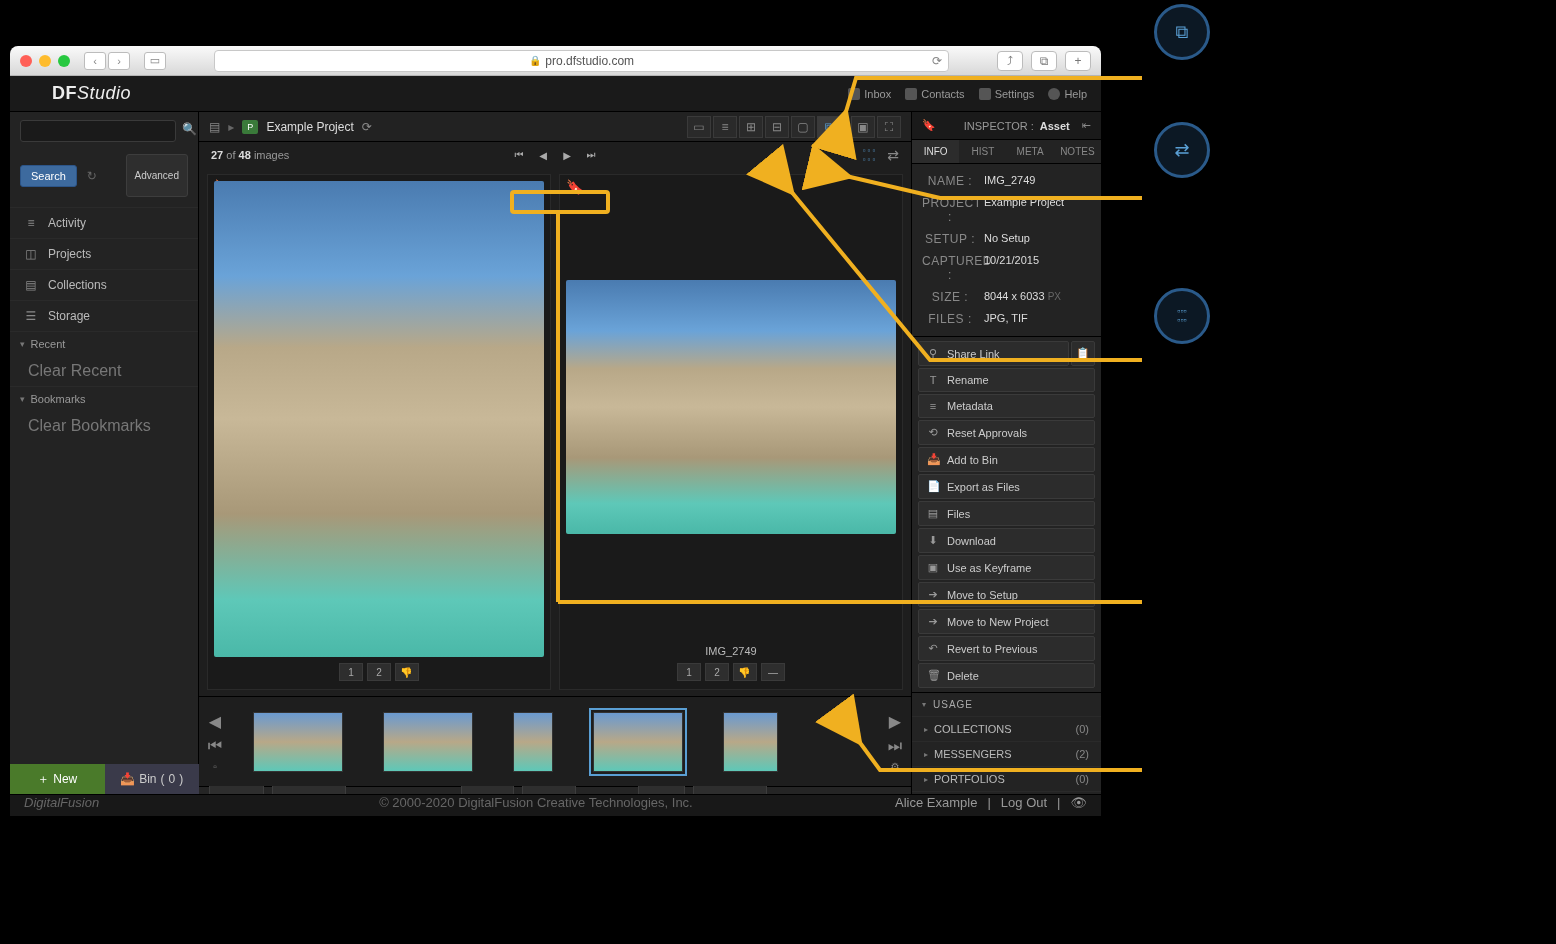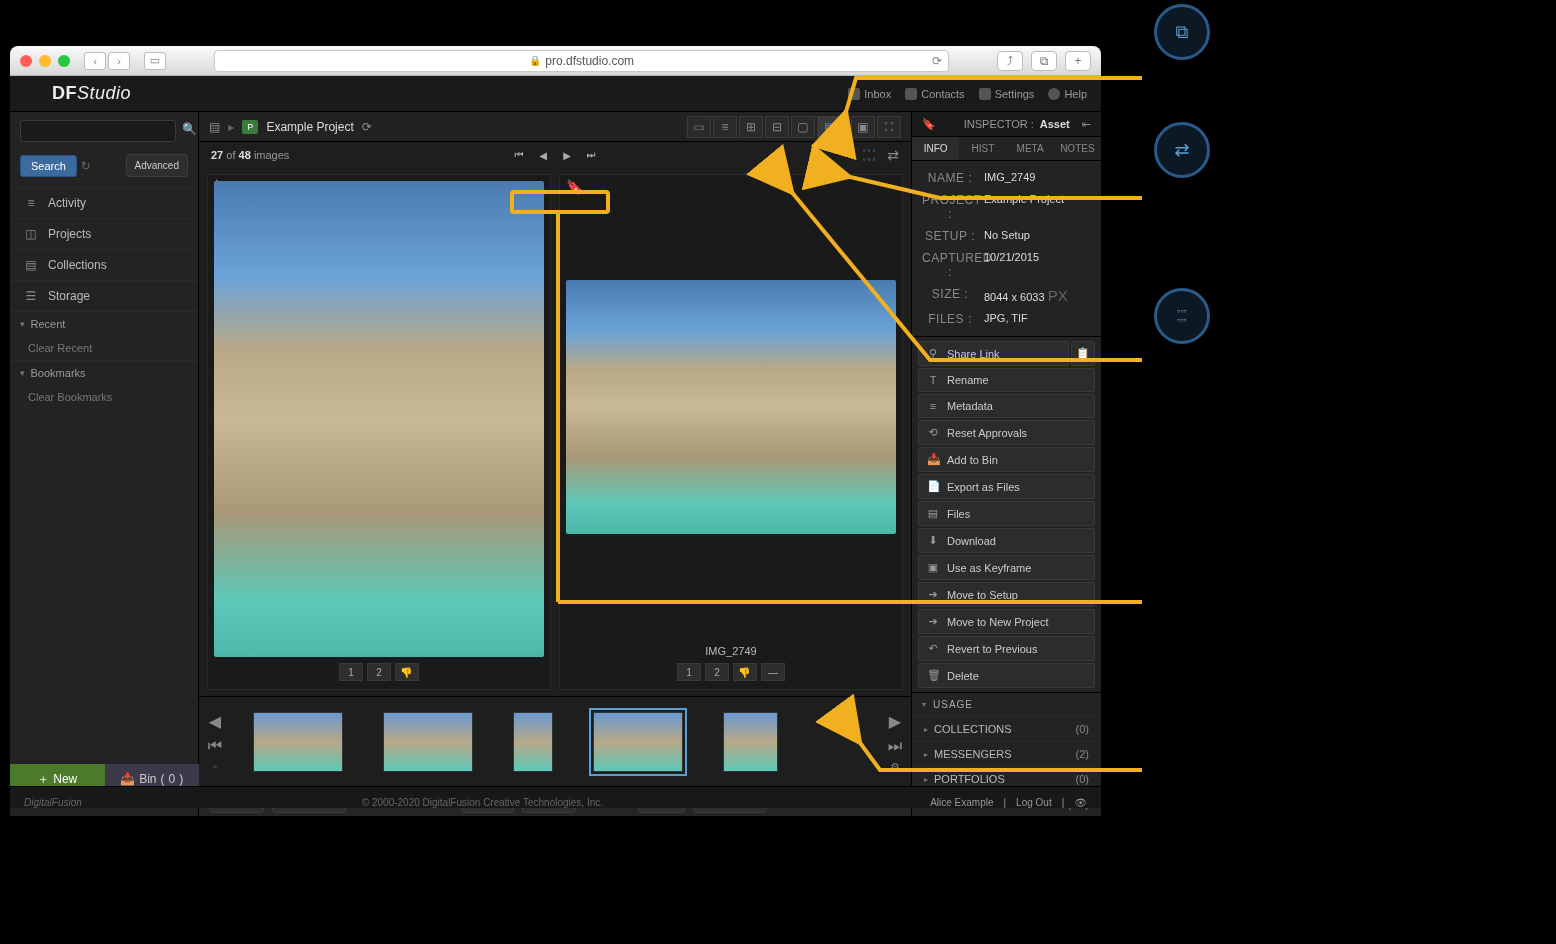--- a/index.html
+++ b/index.html
@@ -32,29 +32,29 @@
 .top-link{color:#999;font-size:11px;display:flex;align-items:center;gap:4px;cursor:pointer}
 .top-ico{width:12px;height:12px;background:#555;border-radius:2px;display:inline-block}
 
 .body { flex:1; display:flex; min-height:0; }
 
 
 .sidebar { width:189px; background:#232323; border-right:1px solid #000; display:flex; flex-direction:column;}
 .search-row{padding:8px 10px; display:flex; gap:6px;}
 .search-input{flex:1;height:22px;background:#1a1a1a;border:1px solid #3a3a3a;border-radius:3px;color:#ccc;padding:0 6px;font-size:11px}
 .search-ico{width:18px;height:18px;color:#777;display:flex;align-items:center;justify-content:center}
-.search-btns{padding:4px 10px 10px;display:flex;align-items:center}
+.search-btns{padding:4px 10px 10px;display:flex;gap:6px;align-items:center}
 .btn{padding:4px 10px;border-radius:3px;font-size:11px;border:1px solid #3d3d3d;background:#2e2e2e;color:#ccc;cursor:pointer}
 .btn.primary{background:#3d6a9e;border-color:#2c5589;color:#fff}
-.btn.small{padding:5px 8px;font-size:10px}
+.btn.small{padding:15px 8px;font-size:10px}
 .sb-item{padding:8px 14px;display:flex;align-items:center;gap:10px;color:#bbb;cursor:pointer;border-top:1px solid #2a2a2a}
 .sb-ico{width:14px;height:14px;color:#888;display:flex;align-items:center;justify-content:center}
 .sb-head{padding:6px 10px;color:#999;font-size:11px;display:flex;align-items:center;gap:6px;border-top:1px solid #2a2a2a}
 .sb-head::before{content:"▾";font-size:9px;color:#777}
-.sb-sub{padding:6px 18px;color:#777;font-size:11px;cursor:pointer}
+.sb-sub{padding:6px 18px;color:#777;font-size:16px;cursor:pointer}
 
 
 .center { flex:1; display:flex; flex-direction:column; background:#1e1e1e; min-width:0;}
 .crumb-bar{height:30px;background:#222;border-bottom:1px solid #000;display:flex;align-items:center;padding:0 10px;gap:8px}
 .crumb-ico{width:16px;height:14px;background:#3a7a3a;border-radius:2px;display:inline-block;color:#fff;font-size:9px;text-align:center;line-height:14px}
 .crumb-title{color:#ddd;font-weight:500}
 .view-tools{margin-left:auto;display:flex;gap:2px}
 .vtool{width:24px;height:22px;border:1px solid #3a3a3a;background:#2a2a2a;color:#888;display:flex;align-items:center;justify-content:center;cursor:pointer;font-size:12px}
 .vtool.active{background:#3a3a3a;color:#5a9fd4}
 
@@ -82,39 +82,39 @@
 .fs-nav-col{display:flex;flex-direction:column;gap:6px}
 .thumbs{flex:1;display:flex;gap:40px;align-items:center;padding:0 20px}
 .thumb{width:90px;height:60px;background:linear-gradient(180deg,#6a9ad0,#b8a888,#5ec8b8);border:1px solid #333;cursor:pointer}
 .thumb.sel{outline:2px solid #5a9fd4;outline-offset:2px}
 
 
 .bottom{height:30px;background:#252525;border-top:1px solid #000;display:flex;align-items:center;padding:0 10px;gap:8px;font-size:11px}
 .bottom .lbl{color:#888;margin:0 4px}
 
 
-.footer{position:absolute;bottom:8px;left:0;right:0;height:22px;background:#181818;border-top:1px solid #000;display:flex;align-items:flex-end;padding:0 14px;font-size:10px;color:#666}
+.footer{position:absolute;bottom:0;left:0;right:0;height:22px;background:#181818;border-top:1px solid #000;display:flex;align-items:flex-start;padding:0 14px;font-size:13px;color:#666}
 .footer .right{margin-left:auto;display:flex;gap:10px;align-items:center;color:#999}
 
 
 .sb-bottom{position:absolute;bottom:22px;left:0;width:189px;height:30px;display:flex}
 .sb-new{flex:1;background:#4a7a2a;color:#fff;display:flex;align-items:center;justify-content:center;gap:4px;font-size:12px;cursor:pointer}
 .sb-bin{flex:1;background:#3a3a4a;color:#ccc;display:flex;align-items:center;justify-content:center;gap:4px;font-size:12px;cursor:pointer}
 
 
 .inspector{width:190px;background:#232323;border-left:1px solid #000;display:flex;flex-direction:column;font-size:11px}
 .insp-head{height:30px;background:#1a1a1a;display:flex;align-items:center;padding:0 10px;color:#999;border-bottom:1px solid #000;gap:6px}
 .insp-head b{color:#ddd}
 .insp-tabs{display:flex;border-bottom:1px solid #000}
 .insp-tab{flex:1;text-align:center;padding:6px 0;color:#888;cursor:pointer;font-size:10px}
 .insp-tab.active{background:#2c2c2c;color:#ddd}
 .meta-row{display:flex;padding:4px 10px;gap:6px}
 .meta-k{width:56px;text-align:center;color:#888;font-size:12px;letter-spacing:.5px}
 .meta-v{color:#ddd;font-size:11px}
-.px{color:#666;font-size:15px}
+.px{color:#666;font-size:10px}
 .action-list{padding:4px 6px;display:flex;flex-direction:column;gap:2px;border-top:1px solid #000;margin-top:6px}
 .action{padding:5px 8px;background:#2c2c2c;border:1px solid #3a3a3a;color:#ccc;display:flex;align-items:center;gap:8px;cursor:pointer;border-radius:2px}
 .act-ico{width:12px;color:#999;font-size:11px;text-align:center}
 .share-row{display:flex;gap:2px}
 .share-row .action{flex:1}
 .share-extra{width:24px;background:#2c2c2c;border:1px solid #3a3a3a;display:flex;align-items:center;justify-content:center;color:#999;cursor:pointer;border-radius:2px}
 .usage-sec{border-top:1px solid #000}
 .usage-head{padding:6px 10px;color:#aaa;font-size:10px;letter-spacing:1px;display:flex;align-items:center;gap:6px}
 .usage-head::before{content:"▾";font-size:8px;color:#777}
 .usage-row{padding:6px 12px;display:flex;align-items:center;gap:6px;color:#bbb;cursor:pointer;border-top:1px solid #2a2a2a}

